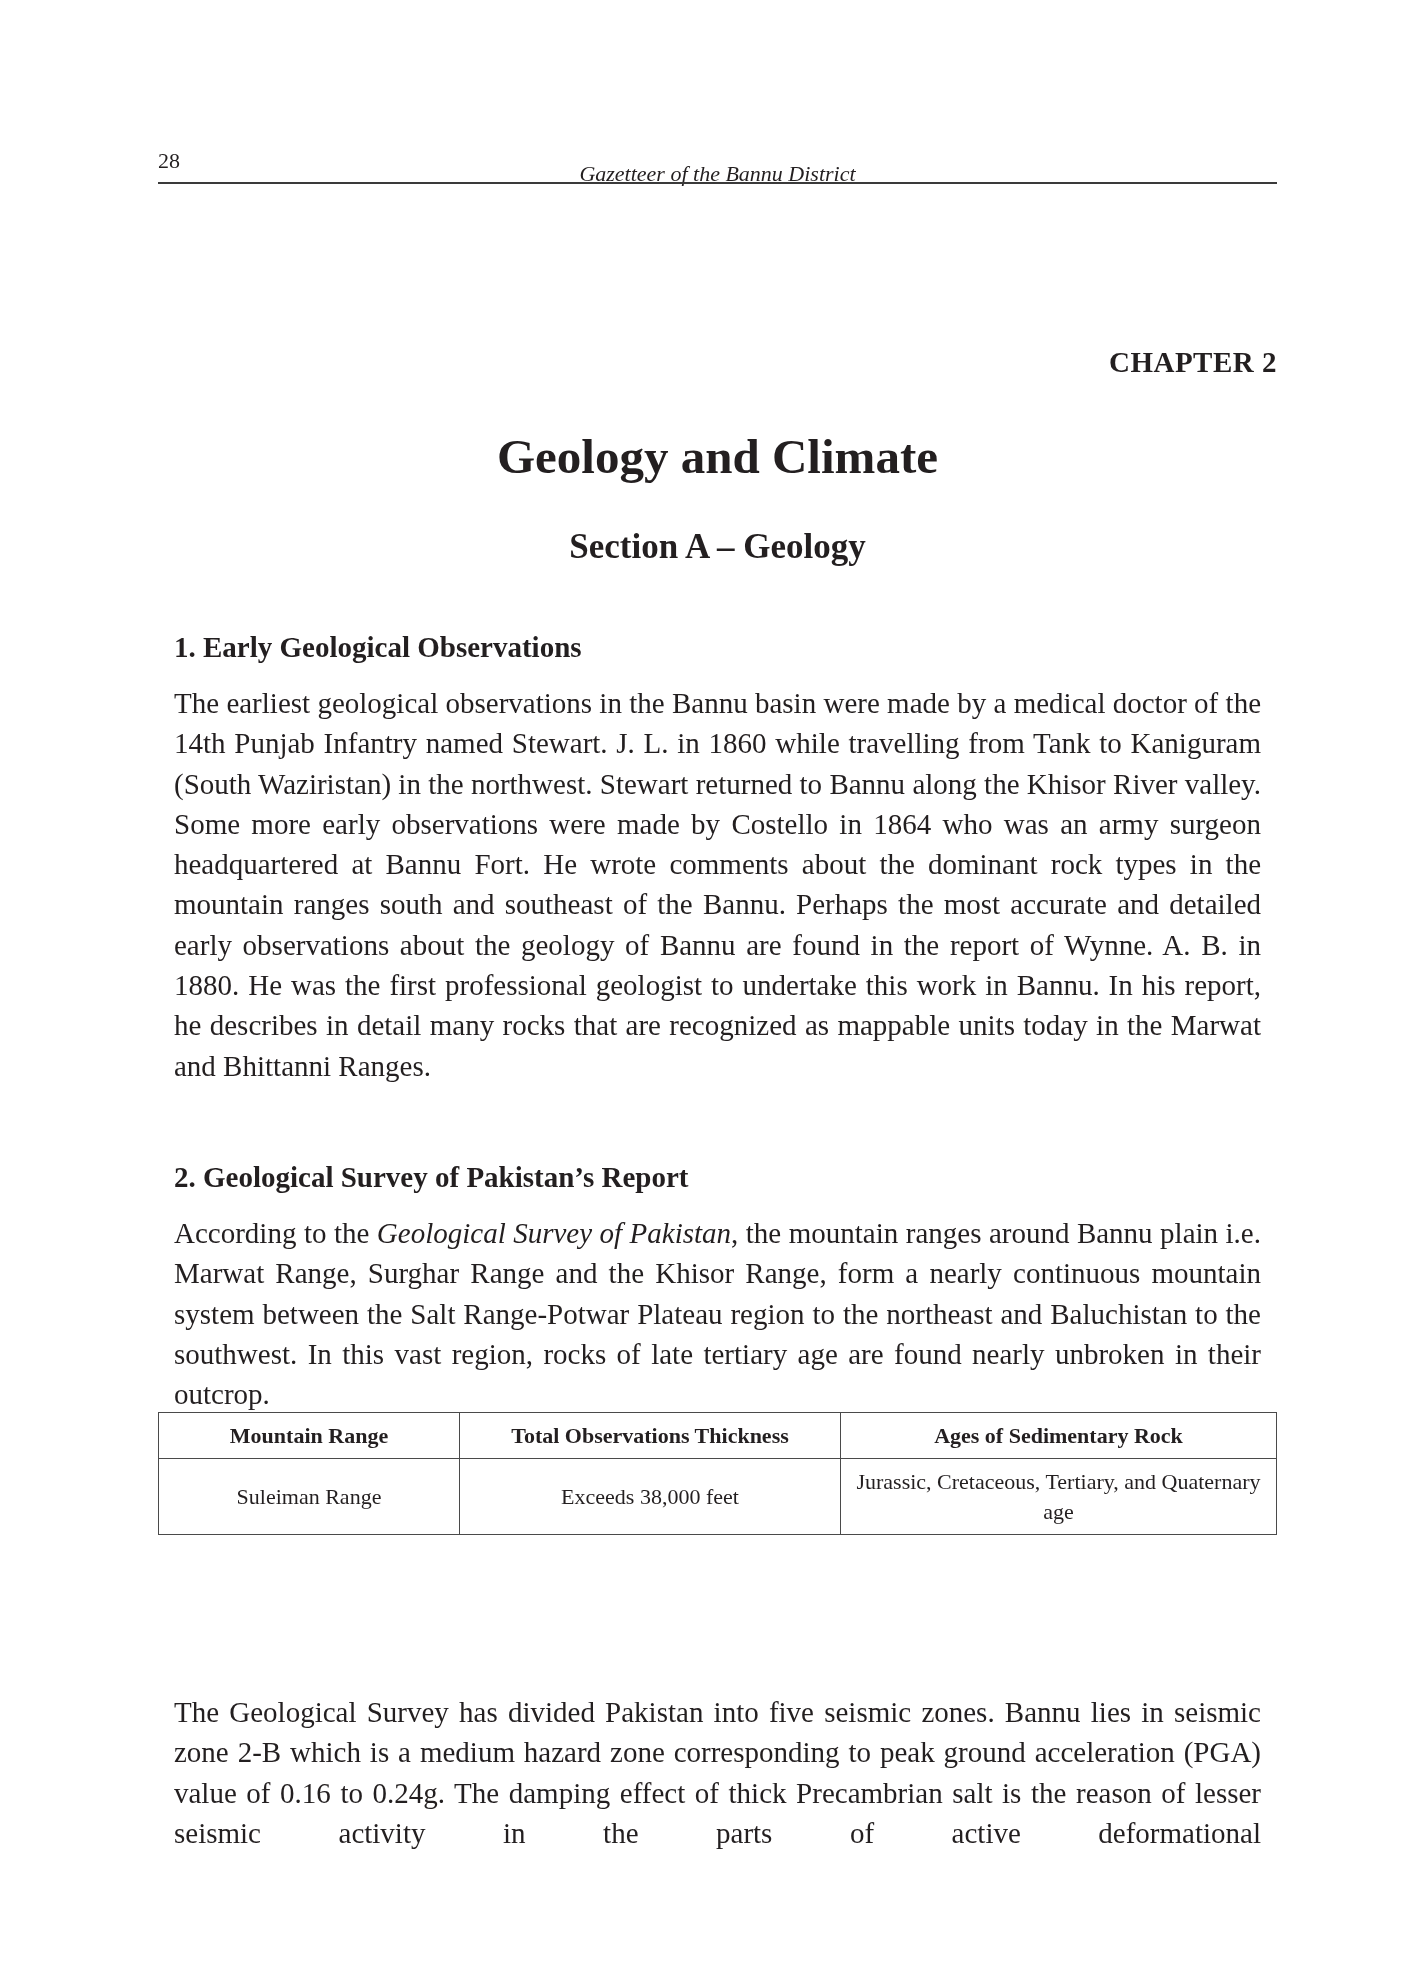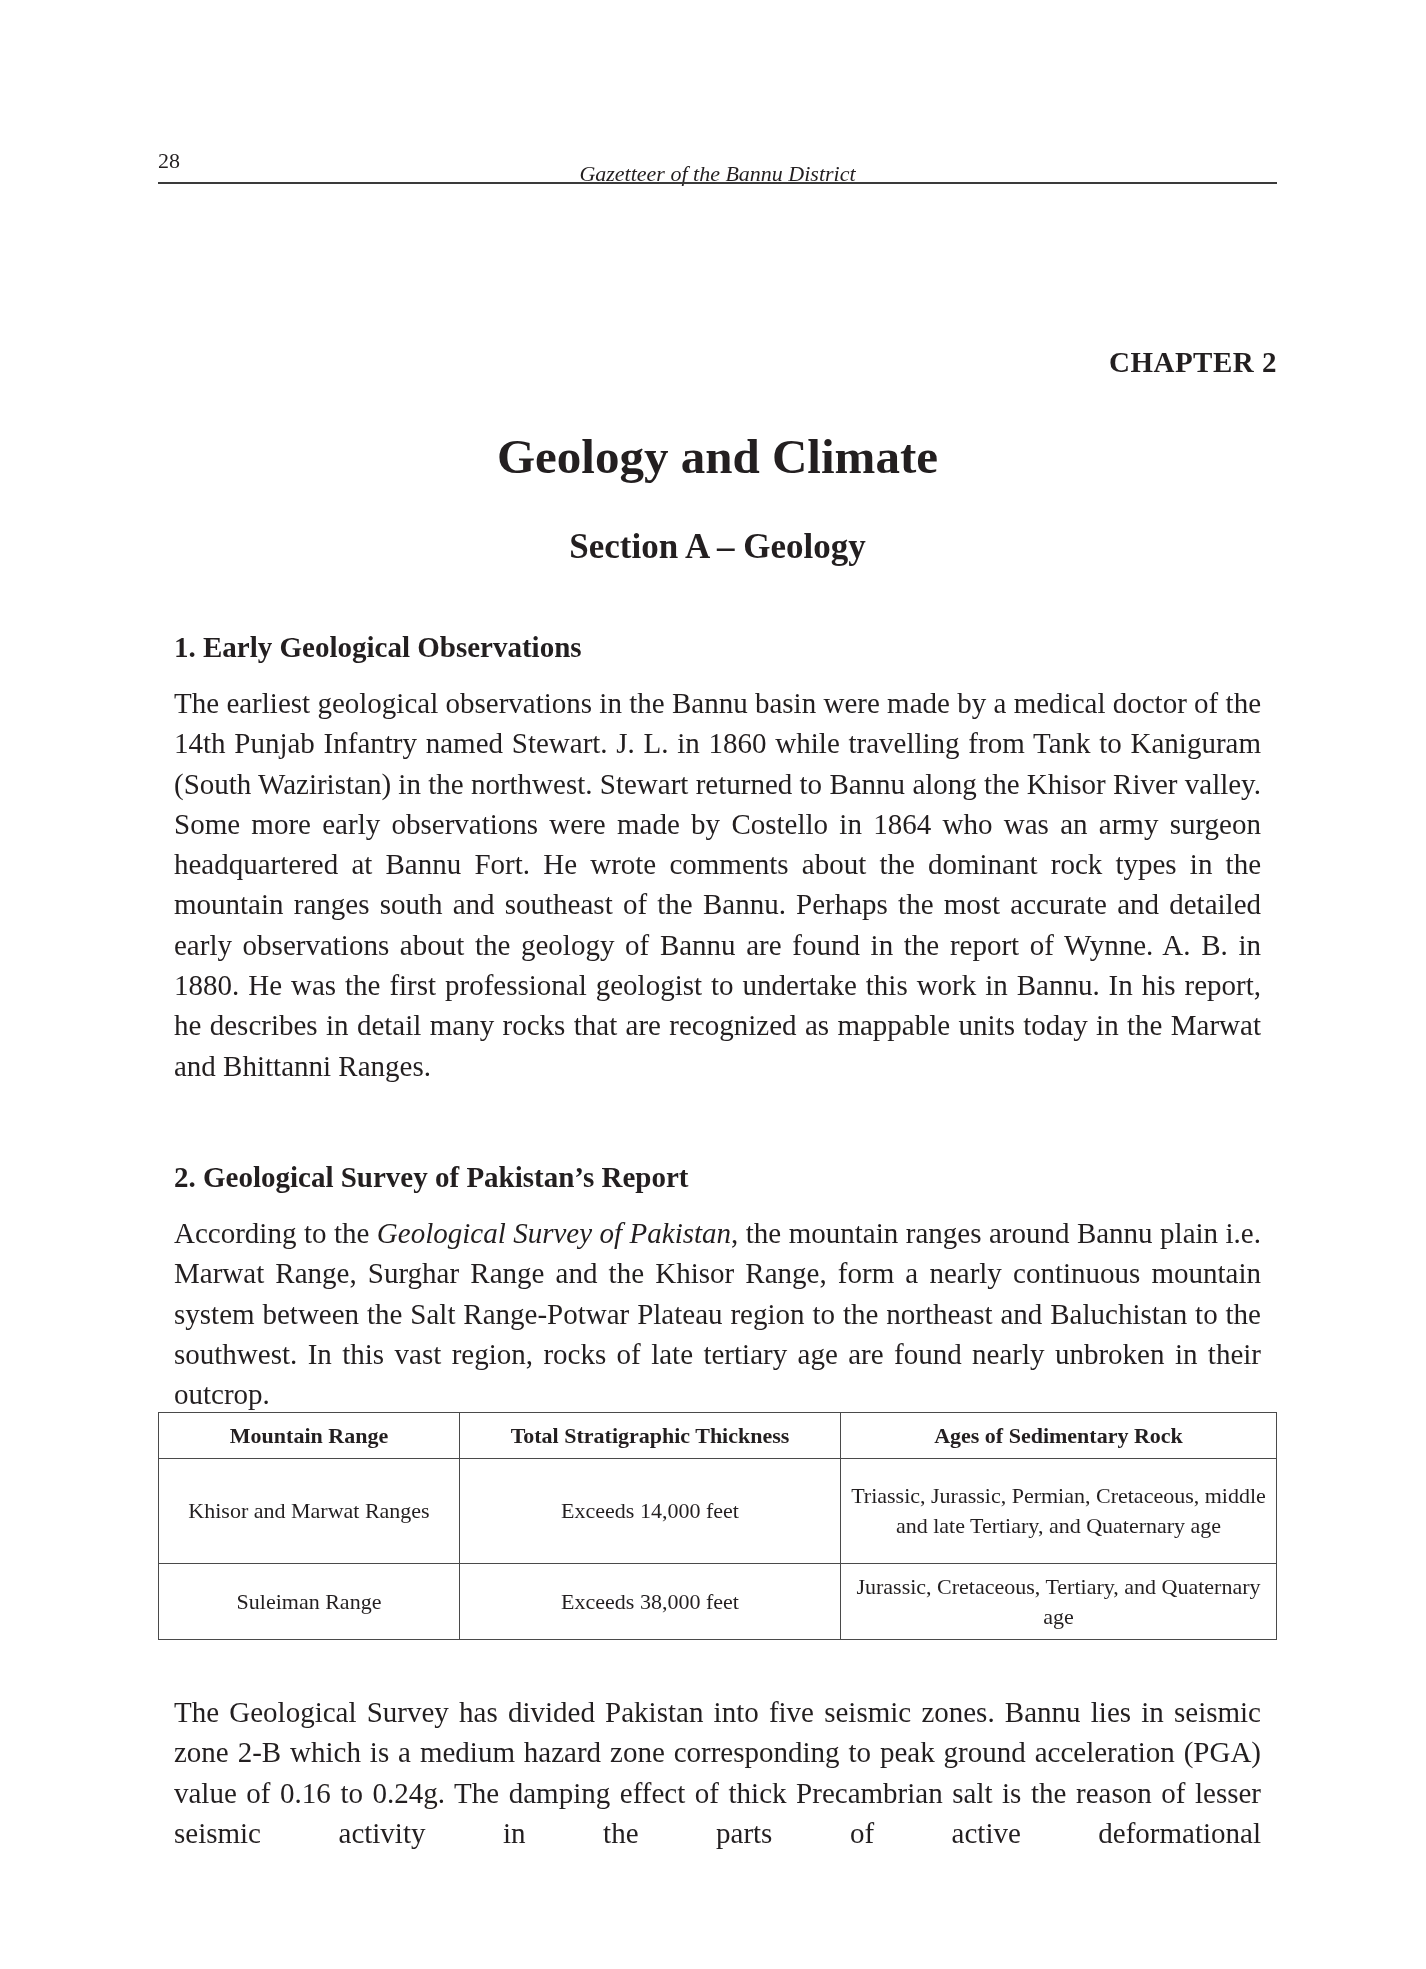--- a/index.html
+++ b/index.html
@@ -44,30 +44,25 @@
 
   <div class="block" style="top:1141px;">
     <h3 class="subhead">2. Geological Survey of Pakistan’s Report</h3>
     <p class="para" style="margin-top:4px;"><span>According to the </span><em>Geological Survey of Pakistan</em><span>, the mountain ranges around Bannu plain i.e. Marwat Range, Surghar Range and the Khisor Range, form a nearly continuous mountain system between the Salt Range-Potwar Plateau region to the northeast and Baluchistan to the southwest. In this vast region, rocks of late tertiary age are found nearly unbroken in their outcrop.</span></p>
   </div>
 
   <table class="geo">
     <thead>
       <tr>
         <th>Mountain Range</th>
-        <th>Total Stratigraphic Thickness</th>
+        <th>Total Observations Thickness</th>
         <th>Ages of Sedimentary Rock</th>
       </tr>
     </thead>
     <tbody>
-      <tr style="height:105px;">
-        <td class="c1">Khisor and Marwat Ranges</td>
-        <td class="c2">Exceeds 14,000 feet</td>
-        <td>Triassic, Jurassic, Permian, Cretaceous, middle and late Tertiary, and Quaternary age</td>
-      </tr>
       <tr style="height:76px;">
         <td class="c1">Suleiman Range</td>
         <td class="c2">Exceeds 38,000 feet</td>
         <td>Jurassic, Cretaceous, Tertiary, and Quaternary age</td>
       </tr>
     </tbody>
   </table>
 
   <div class="block" style="top:1676px;">
     <p class="para" style="text-align-last: justify;">The Geological Survey has divided Pakistan into five seismic zones. Bannu lies in seismic zone 2-B which is a medium hazard zone corresponding to peak ground acceleration (PGA) value of 0.16 to 0.24g. The damping effect of thick Precambrian salt is the reason of lesser seismic activity in the parts of active deformational</p>

